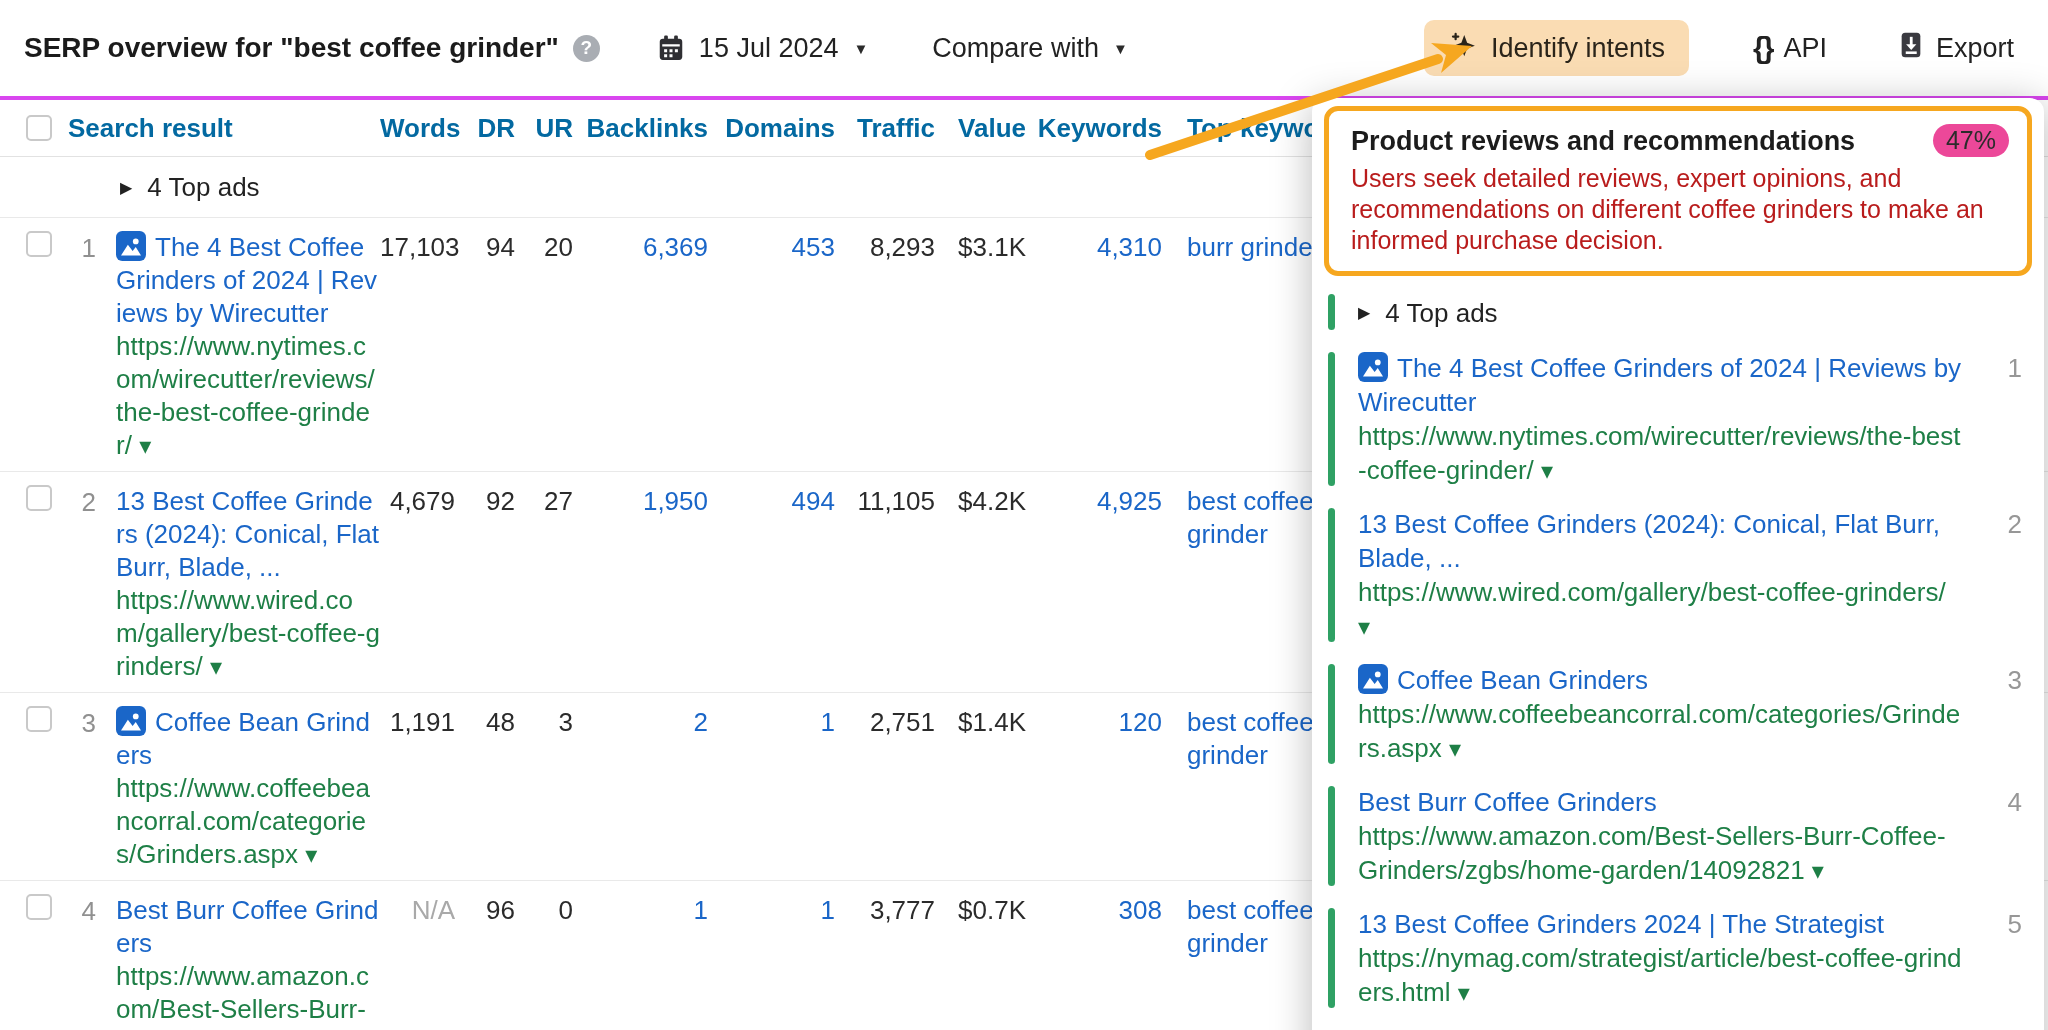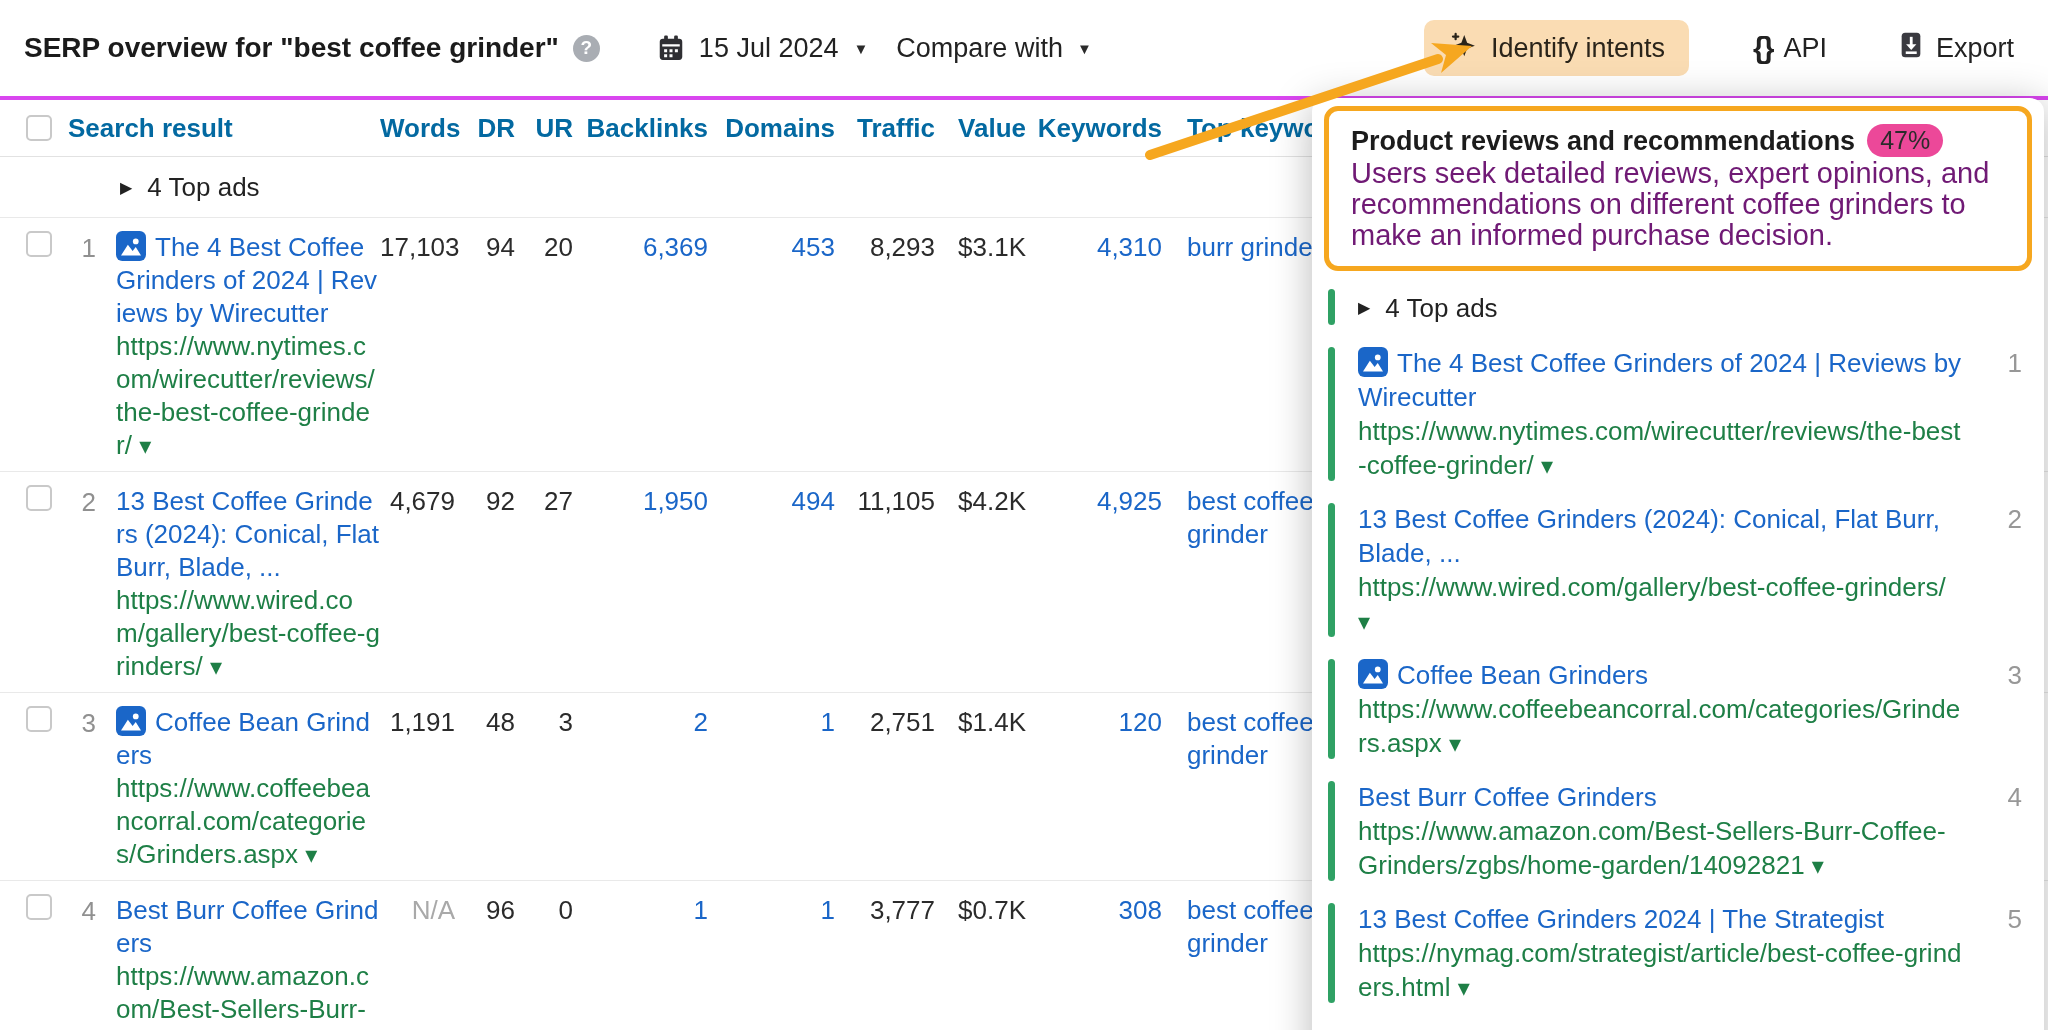--- a/index.html
+++ b/index.html
@@ -9,21 +9,21 @@
     font-family:"Liberation Sans",sans-serif;
   }
   
   .topbar{height:96px;display:flex;align-items:center;padding:0 28px 0 24px;}
   .page-title{font-size:28px;font-weight:bold;color:#1b1b1b;}
   .help-badge{width:27px;height:27px;border-radius:50%;background:#a9adb3;color:#fff;
     font-size:19px;font-weight:bold;display:flex;align-items:center;justify-content:center;margin-left:14px;}
   .date-group{margin-left:56px;display:flex;align-items:center;gap:13px;font-size:27px;color:#222;cursor:pointer;}
   .cal-icon{width:30px;height:30px;display:inline-block;}
   .caret-sm{font-size:15px;color:#2b2b2b;margin-left:2px;}
-  .compare-group{margin-left:28px;display:flex;align-items:center;gap:12px;font-size:27px;color:#222;cursor:pointer;}
+  .compare-group{margin-left:64px;display:flex;align-items:center;gap:12px;font-size:27px;color:#222;cursor:pointer;}
   .tb-spacer{flex:1;}
   .intents-btn{background:#fadcb3;border-radius:10px;height:56px;padding:0 24px;display:flex;
     align-items:center;gap:13px;font-size:27px;color:#2a241a;border:none;cursor:pointer;}
   .tb-btn{display:flex;align-items:center;gap:11px;font-size:27px;color:#222;margin-left:58px;cursor:pointer;background:none;border:none;}
   .braces{font-weight:bold;font-size:30px;letter-spacing:-2px;}
   
   .thead{display:grid;grid-template-columns:62px 318px 75px 60px 58px 135px 127px 100px 91px 136px minmax(0,1fr);
     border-top:4px solid #d946ef;border-bottom:1px solid #e2e2e2;height:56px;align-items:center;
     font-weight:bold;font-size:26px;color:#0369a1;}
   .num{text-align:right;}
@@ -42,24 +42,24 @@
   .thumb{display:inline-block;width:30px;height:30px;vertical-align:-5px;margin-right:9px;}
   .blue{color:#1a66c8;cursor:pointer;}
   .dark{color:#2b2b2b;}
   .gray{color:#a9a9a9;}
   .cell-topkw{padding-left:25px;}
   .topkw-inner{display:inline-block;width:175px;color:#1a66c8;cursor:pointer;}
   
   .panel{position:absolute;left:1312px;top:98px;width:732px;height:990px;background:#fff;
     border-radius:14px;box-shadow:0 6px 40px rgba(0,0,0,.28);z-index:5;}
   .intent-card{margin:8px 12px 16px;border:5px solid #f6a71f;border-radius:14px;padding:13px 18px 15px 22px;}
-  .ic-head{display:flex;justify-content:flex-start;align-items:flex-start;gap:12px;}
+  .ic-head{display:flex;justify-content:space-between;align-items:flex-start;gap:12px;}
   .ic-title{font-weight:bold;font-size:27px;color:#1c1c1c;line-height:34px;}
   .ic-badge{background:#ec4899;border-radius:17px;padding:2px 13px;font-size:25px;color:#2b2b2b;white-space:nowrap;}
-  .ic-desc{font-size:29px;line-height:31px;color:#701a75;}
+  .ic-desc{font-size:25px;line-height:31px;color:#b91c1c;margin-top:5px;}
   .p-entry{position:relative;margin:0 18px 17px 16px;padding:1px 64px 1px 30px;font-size:26px;line-height:34px;}
   .p-bar{position:absolute;left:0;top:2px;bottom:3px;width:7px;border-radius:4px;background:#2fa164;}
   .p-rank{position:absolute;right:4px;top:1px;color:#979797;}
   .p-title{color:#1a66c8;word-break:break-all;cursor:pointer;}
   .p-url{color:#1e7f46;word-break:break-all;cursor:pointer;}
   .p-topads{display:flex;align-items:center;gap:15px;color:#222;padding-top:3px;padding-bottom:2px;cursor:pointer;}
   
   .arrow-overlay{position:absolute;left:0;top:0;width:2048px;height:1030px;z-index:10;pointer-events:none;}
 </style>
 </head>

